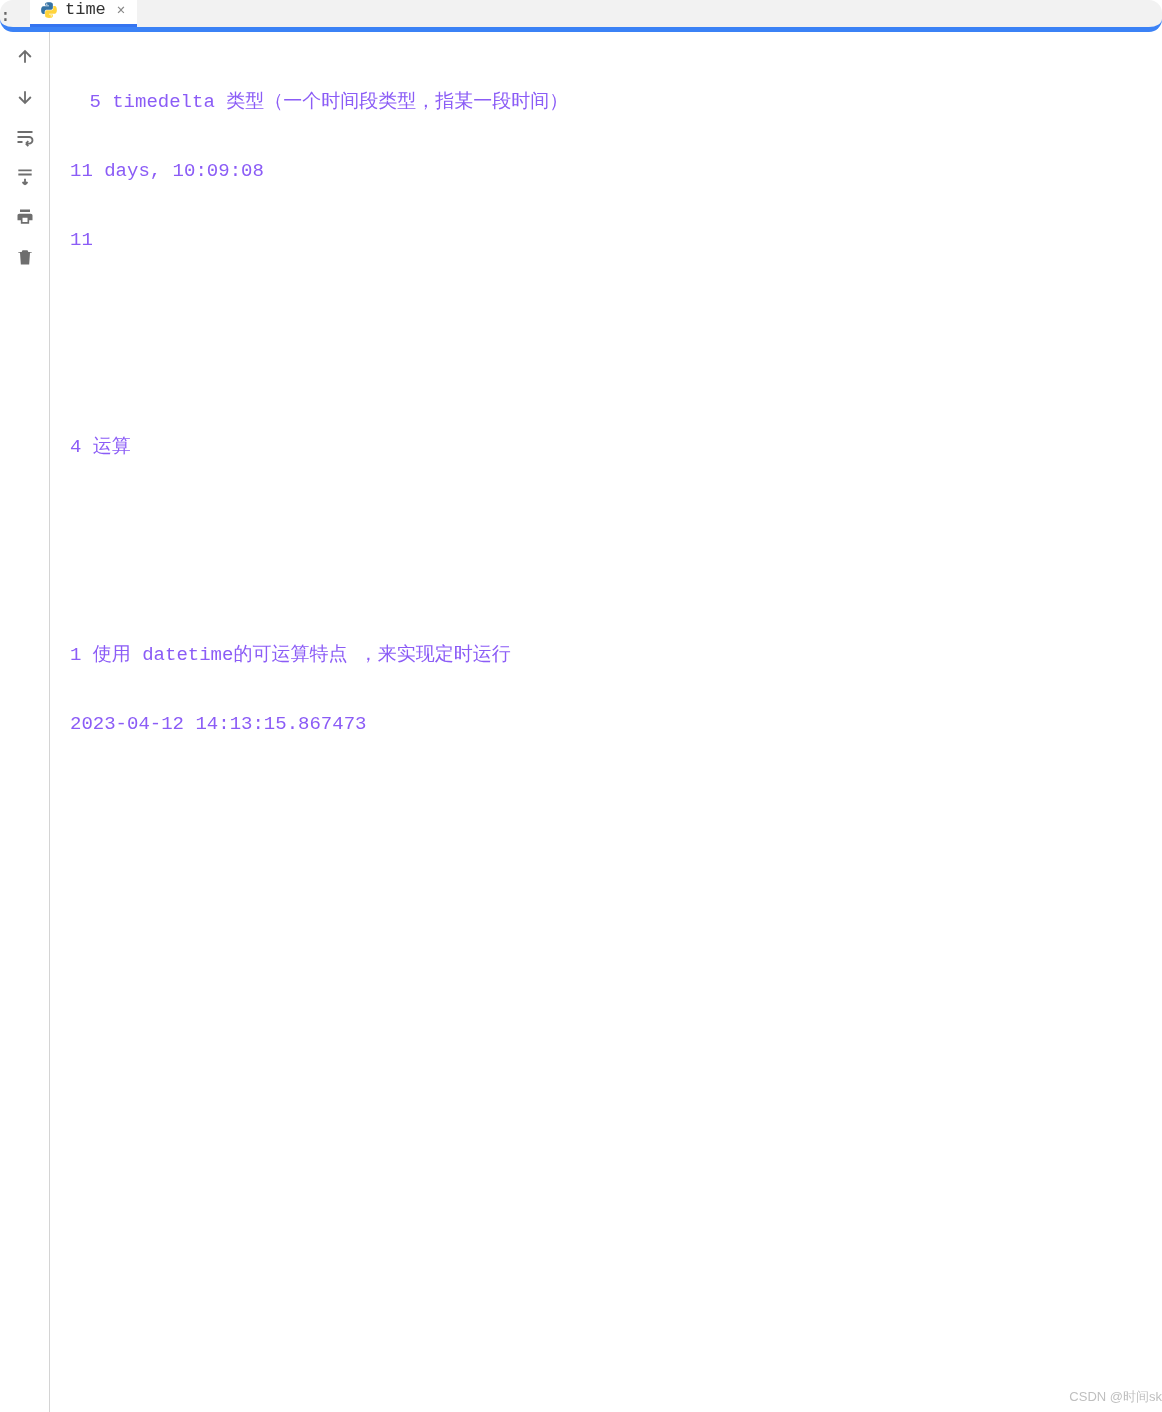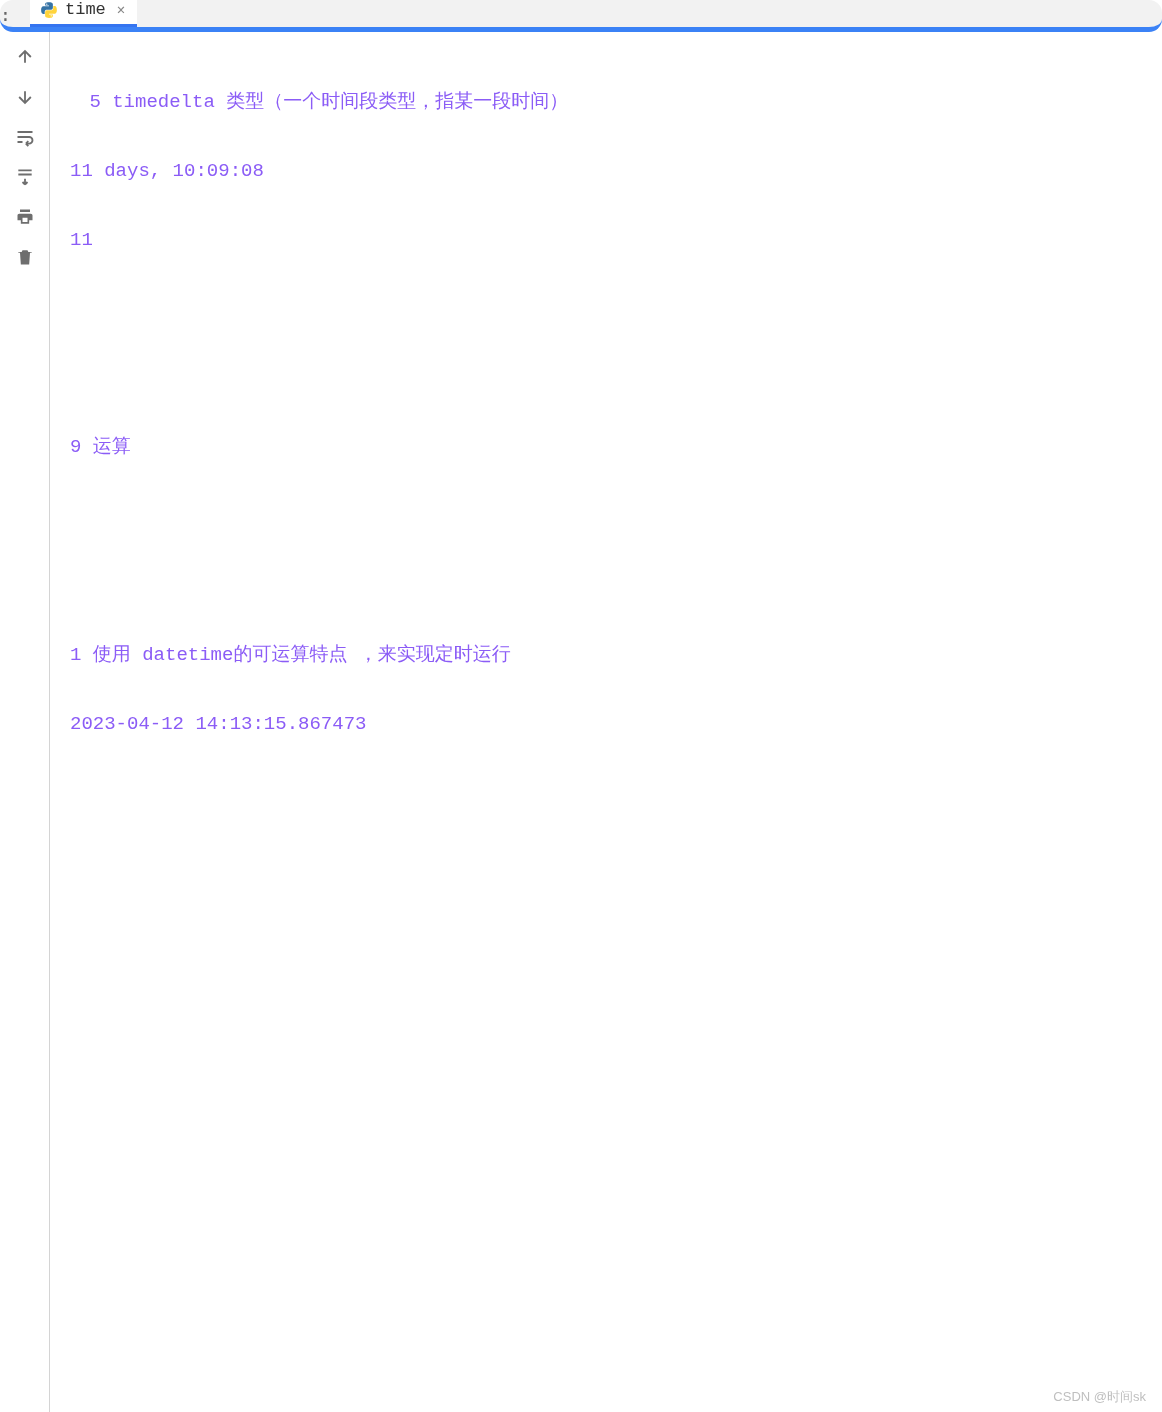--- a/index.html
+++ b/index.html
@@ -74,21 +74,21 @@
       font-size: 19px;
       line-height: 1.82;
       color: #8b5cf6;
       font-family: Liberation Mono, monospace;
       overflow: hidden;
       white-space: pre-wrap;
     }
     .indent5 { padding-left: 8px; }
     .watermark {
       position: absolute;
-      right: 16px;
+      right: 0;
       bottom: 6px;
       font-size: 13px;
       color: #bfbfbf;
       font-family: sans-serif;
     }
     .colon-left {
       position: absolute;
       left: 0;
       top: 4px;
       font-size: 18px;
@@ -147,21 +147,21 @@
         </svg>
     </div>
   </div>
 
   <div class="console">
 <div class="indent5"> 5 timedelta 类型（一个时间段类型，指某一段时间）</div>
 <div>11 days, 10:09:08</div>
 <div>11</div>
 <div>&nbsp;</div>
 <div>&nbsp;</div>
-<div>9 运算</div>
+<div>4 运算</div>
 <div>&nbsp;</div>
 <div>&nbsp;</div>
 <div>1 使用 datetime的可运算特点 ，来实现定时运行</div>
 <div>2023-04-12 14:13:15.867473</div>
 
 
 
 
 
 

